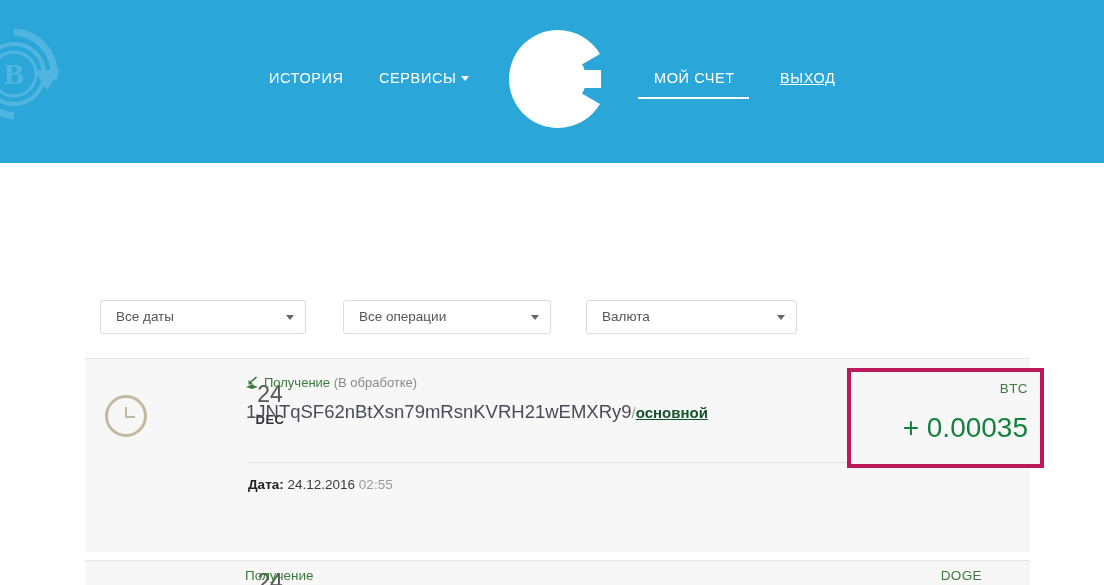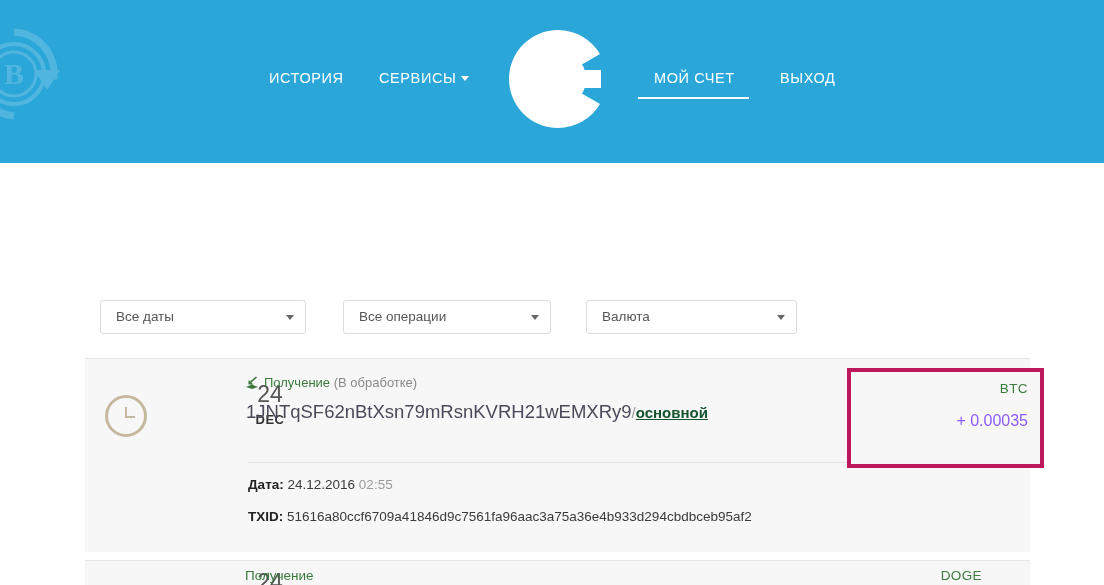--- a/index.html
+++ b/index.html
@@ -32,21 +32,21 @@
     color: #ffffff;
     font-size: 14.5px;
     letter-spacing: 0.6px;
     white-space: nowrap;
     cursor: pointer;
     font-family: "Liberation Sans", sans-serif;
   }
   #nav-home   { left: 269px; top: 70px; }
   #nav-serv   { left: 379px; top: 70px; }
   #nav-acct   { left: 654px; top: 70px; }
-  #nav-exit   { left: 780px; top: 70px; }
+  #nav-exit   { left: 780px; top: 70px; text-decoration: underline; }
   .caret {
     display: inline-block;
     margin-left: 5px;
     border-left: 4px solid transparent;
     border-right: 4px solid transparent;
     border-top: 5px solid #ffffff;
     vertical-align: middle;
     position: relative; top: -1px;
   }
   .nav-underline {
@@ -251,22 +251,22 @@
   .tx-curr {
     position: absolute;
     right: 12px; top: 9px;
     font-size: 13.5px;
     color: #3c7a3c;
     letter-spacing: 0.4px;
   }
   .tx-value {
     position: absolute;
     right: 12px; top: 40px;
-    font-size: 16px;
-    color: #8b5cf6;
+    font-size: 28px;
+    color: #15803d;
   }
 
   
   .tx2-day {
     position: absolute; left: 155px; top: 8px;
     width: 60px; text-align: center;
     font-size: 23px; color: #555555;
   }
   .tx2-type {
     position: absolute; left: 160px; top: 7px;
@@ -422,24 +422,20 @@
       </div>
 
       <div class="tx-divider"></div>
 
       <div class="tx-meta" id="tx-date">
         <b>Дата:</b>
         <span>24.12.2016</span>
         <span class="muted">02:55</span>
       </div>
 
-      <div class="tx-meta" id="tx-txid">
-        <b>TXID:</b>
-        <span>51616a80ccf6709a41846d9c7561fa96aac3a75a36e4b933d294cbdbceb95af2</span>
-      </div>
 
       <div class="tx-amount-box">
         <div class="tx-curr">BTC</div>
         <div class="tx-value">+ 0.00035</div>
       </div>
     </div>
 
     <div class="tx-row" id="tx-row-2">
       <div class="tx2-day">24</div>
       <div class="tx2-type">Получение</div>

